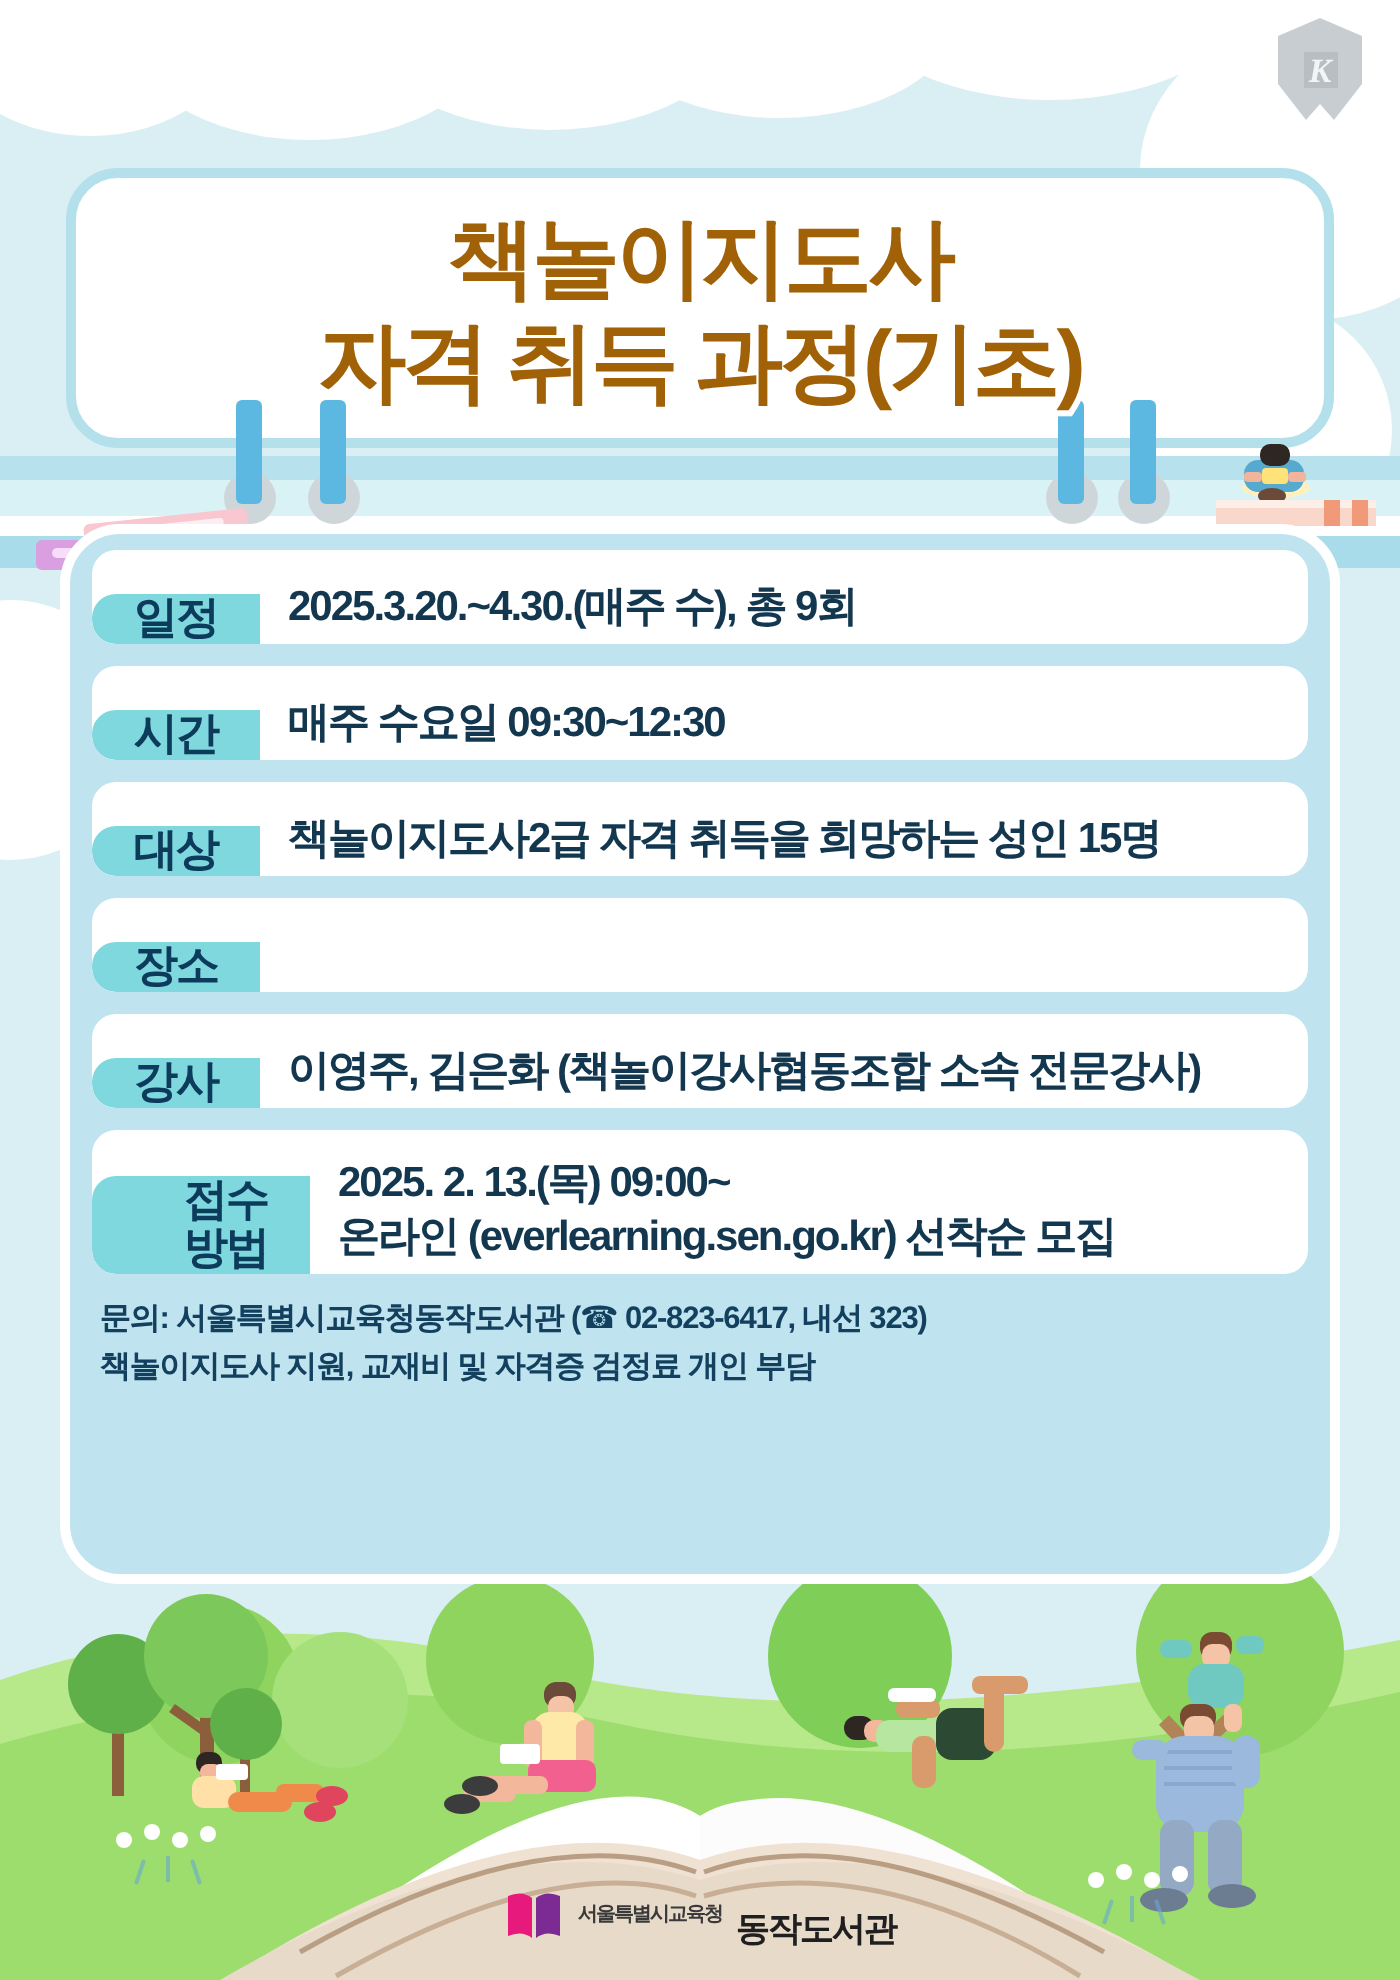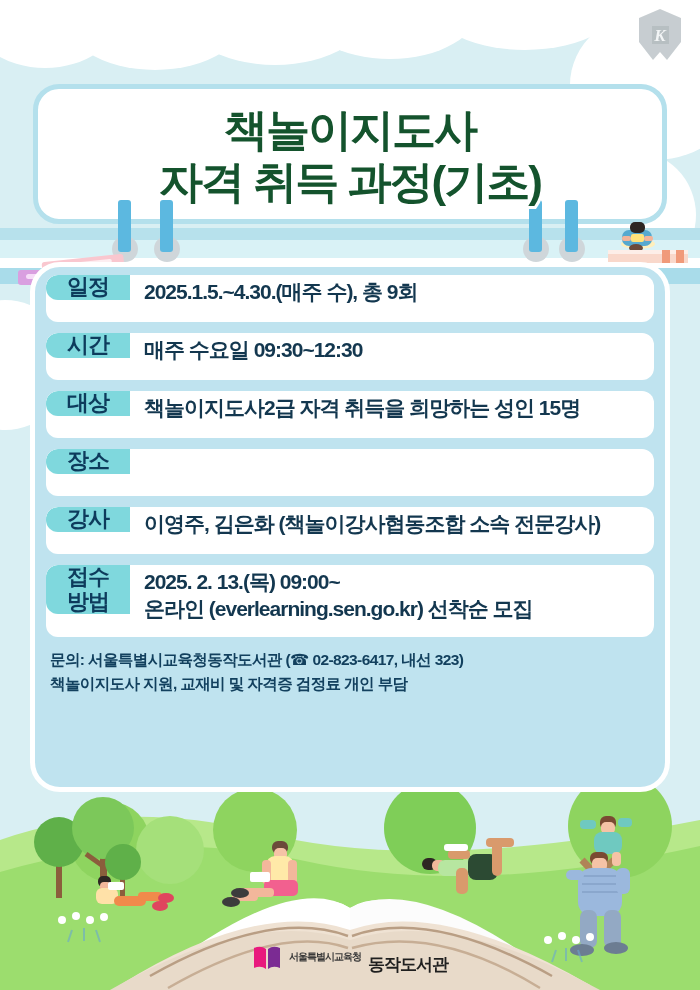--- a/index.html
+++ b/index.html
@@ -28,58 +28,58 @@
     position:absolute;left:33px;top:84px;width:634px;height:140px;
     background:#ffffff;border:5px solid #b4e0ec;border-radius:26px;
     box-sizing:border-box;
   }
   .title-wrap{
     position:absolute;left:0;top:86px;width:700px;height:140px;
     display:flex;flex-direction:column;align-items:center;justify-content:center;
     z-index:6;
   }
   .title-line{
-    font-size:44px;font-weight:bold;color:#14532d;letter-spacing:-2px;
+    font-size:44px;font-weight:bold;color:#a16207;letter-spacing:-2px;
     line-height:1.18;text-align:center;
     -webkit-text-stroke:6px #ffffff;paint-order:stroke fill;
   }
   .title-line.l2{font-size:44px;}
 
   
   .pin{position:absolute;width:13px;border-radius:3px;background:#5cb8e0;z-index:5;}
   .pin-head{position:absolute;width:26px;height:26px;border-radius:50%;background:#cfd6da;z-index:4;}
 
   
   .band{position:absolute;left:0;width:700px;}
 
   
   .info-panel{
     position:absolute;left:30px;top:262px;width:640px;height:530px;
     background:#bfe3ef;border:5px solid #ffffff;border-radius:30px;
     box-sizing:border-box;z-index:7;
   }
   .rows{position:absolute;left:46px;top:275px;width:608px;z-index:8;}
   .row{
-    display:flex;align-items:flex-start;background:#ffffff;border-radius:12px;
+    display:flex;align-items:flex-end;background:#ffffff;border-radius:12px;
     margin-bottom:11px;overflow:hidden;min-height:47px;
   }
   .row-chip{
     background:#7fd8dd;color:#0d3b5c;font-weight:bold;font-size:22px;
     display:flex;flex-direction:column;align-items:center;justify-content:center;
     width:84px;flex:0 0 84px;letter-spacing:-1px;line-height:1.12;
     border-radius:12px 0 0 12px;
   }
   .row-chip span{display:block;}
   .row-body{
     flex:1;display:flex;flex-direction:column;justify-content:center;
     padding:4px 10px 4px 14px;color:#13374f;font-size:21px;font-weight:bold;
     letter-spacing:-1px;line-height:1.28;
   }
   .row.two-line{min-height:72px;}
-  .row.two-line .row-chip{font-size:22px;}
+  .row.two-line .row-chip{font-size:22px;padding-left:25px;}
   .notes{
     margin-top:8px;color:#12405e;font-size:15.5px;font-weight:bold;
     letter-spacing:-0.6px;line-height:1.55;padding-left:4px;
   }
 
   
   .deco{position:absolute;z-index:7;}
   .book-stack{left:18px;top:248px;width:108px;height:40px;}
   .bk{position:absolute;border-radius:3px;}
 
@@ -172,21 +172,21 @@
 
   <div class="info-panel"></div>
 
   <div class="rows">
 
     <div class="row">
       <div class="row-chip">
         <span>일정</span>
       </div>
       <div class="row-body">
-        <div>2025.1.5.~4.30.(매주 수), 총 9회</div>
+        <div>2025.3.20.~4.30.(매주 수), 총 9회</div>
       </div>
     </div>
 
     <div class="row">
       <div class="row-chip">
         <span>시간</span>
       </div>
       <div class="row-body">
         <div>매주 수요일 09:30~12:30</div>
       </div>

